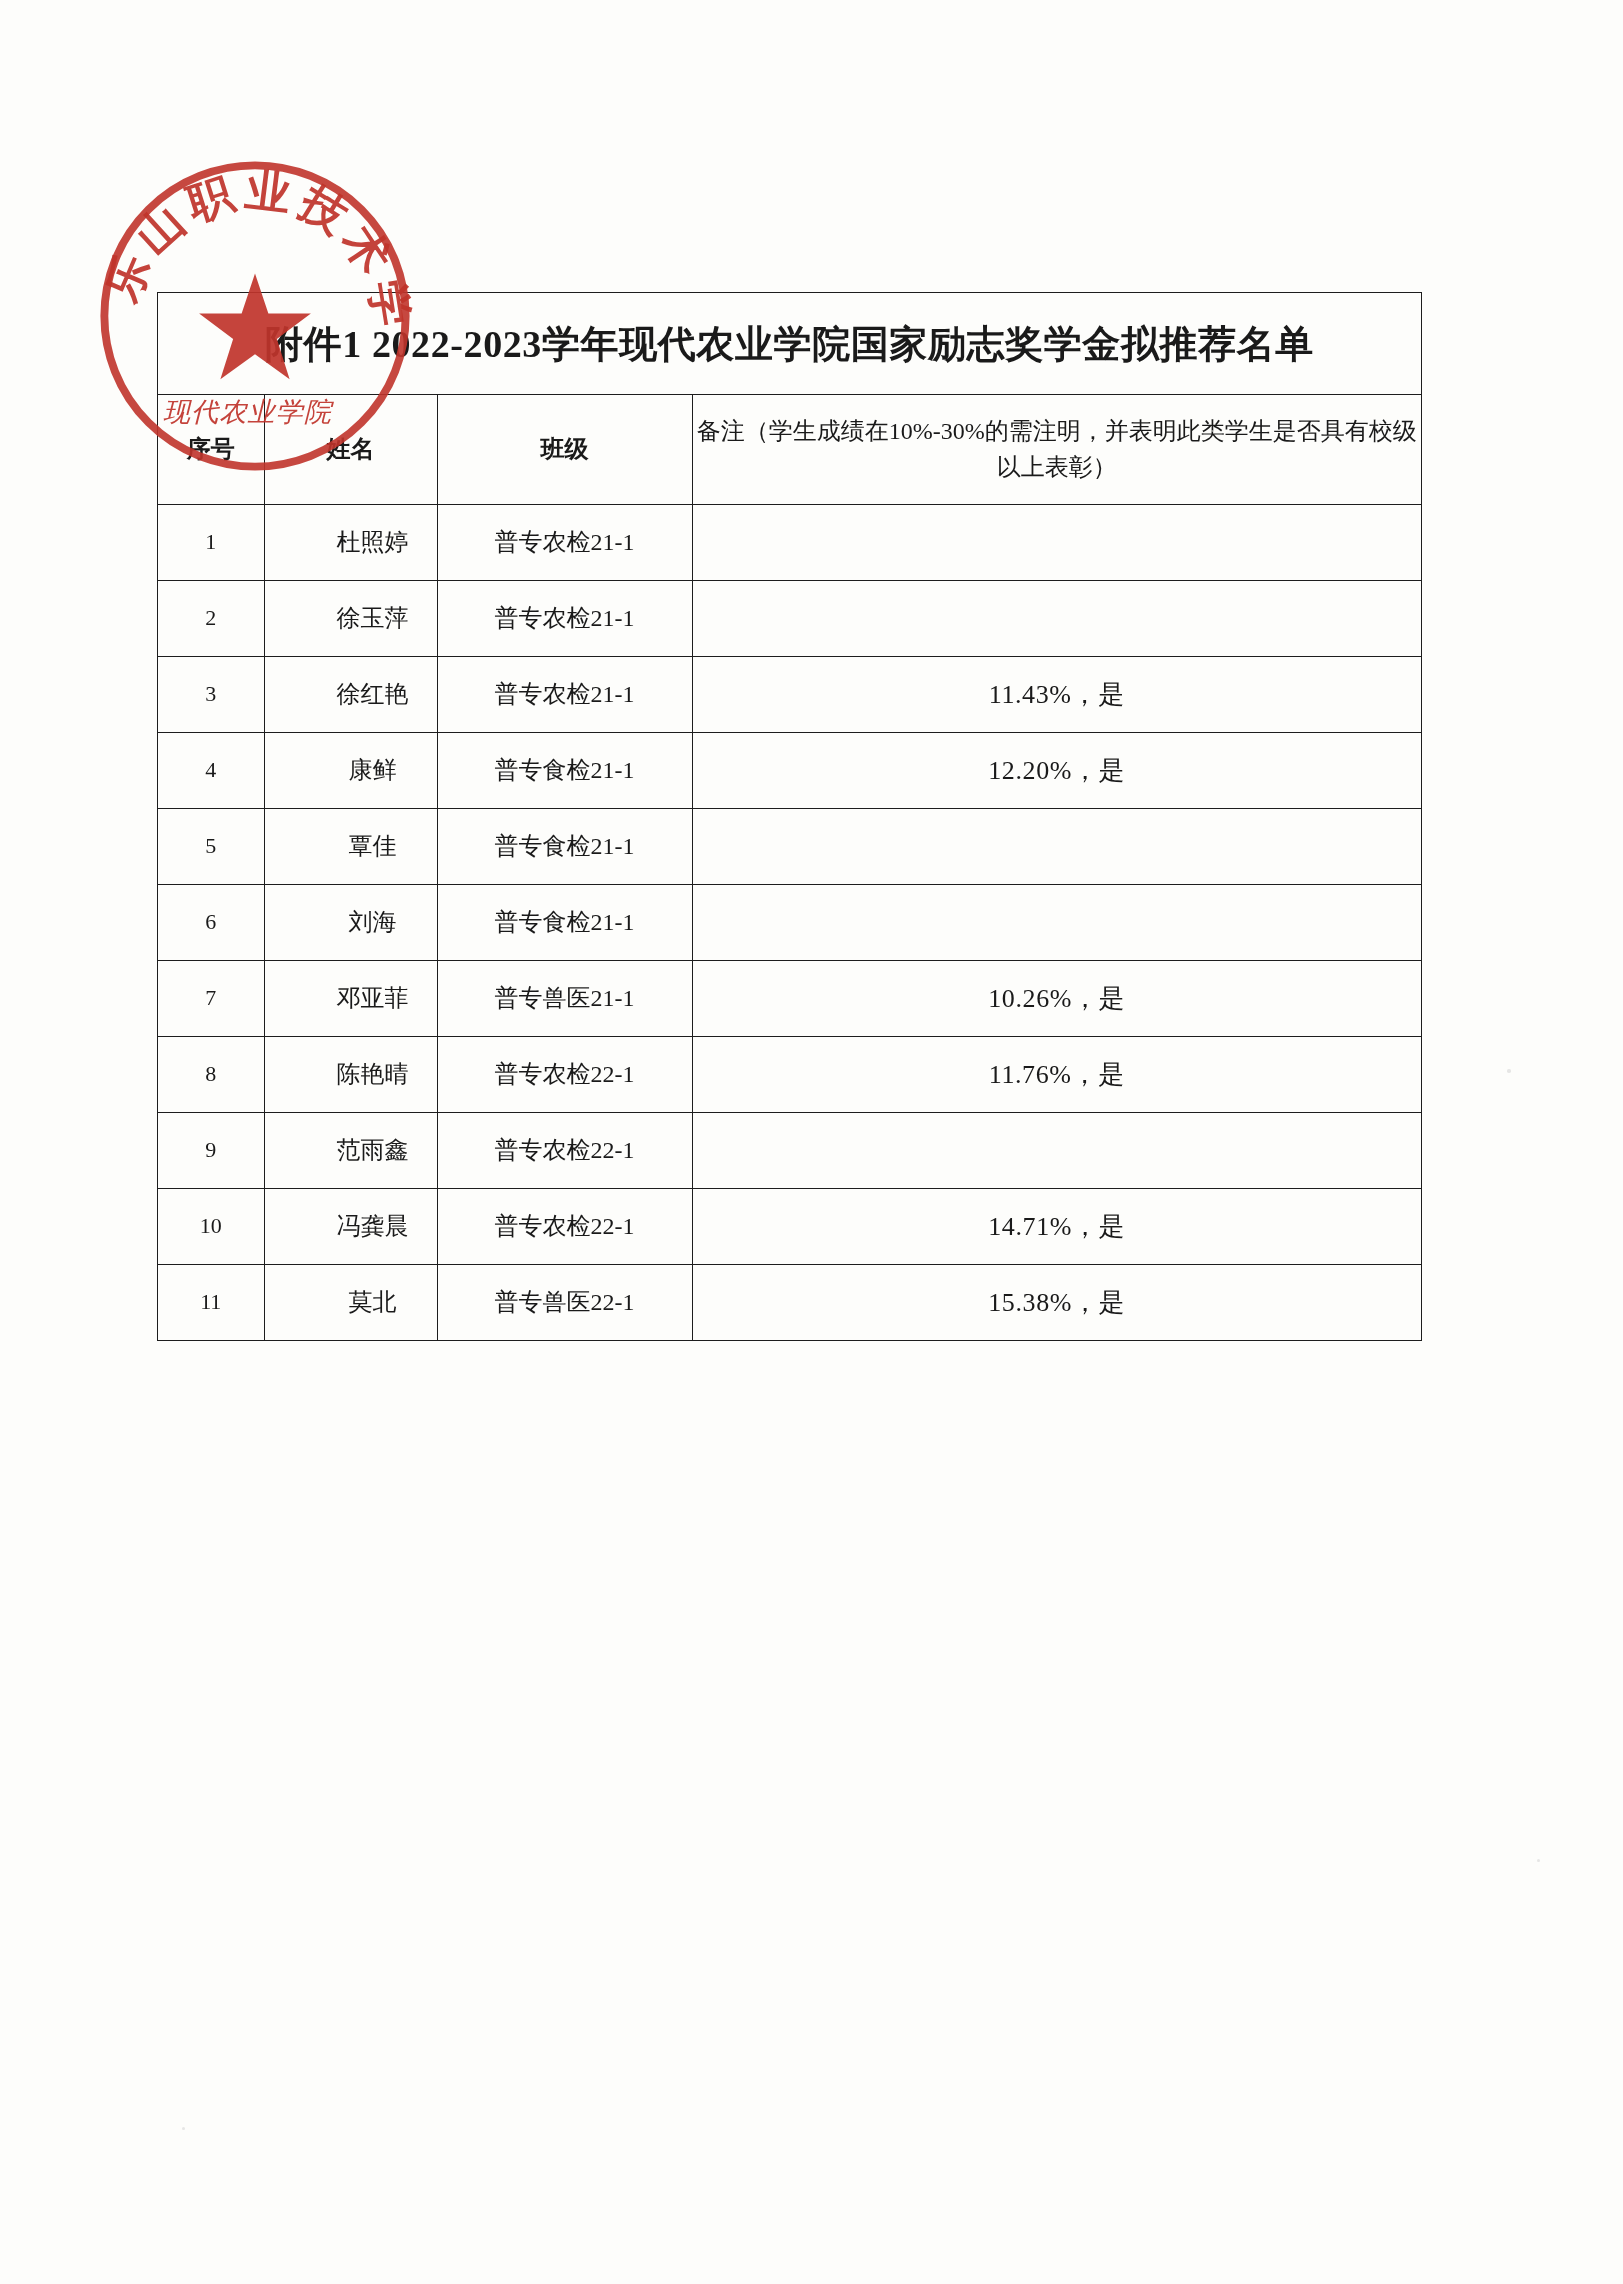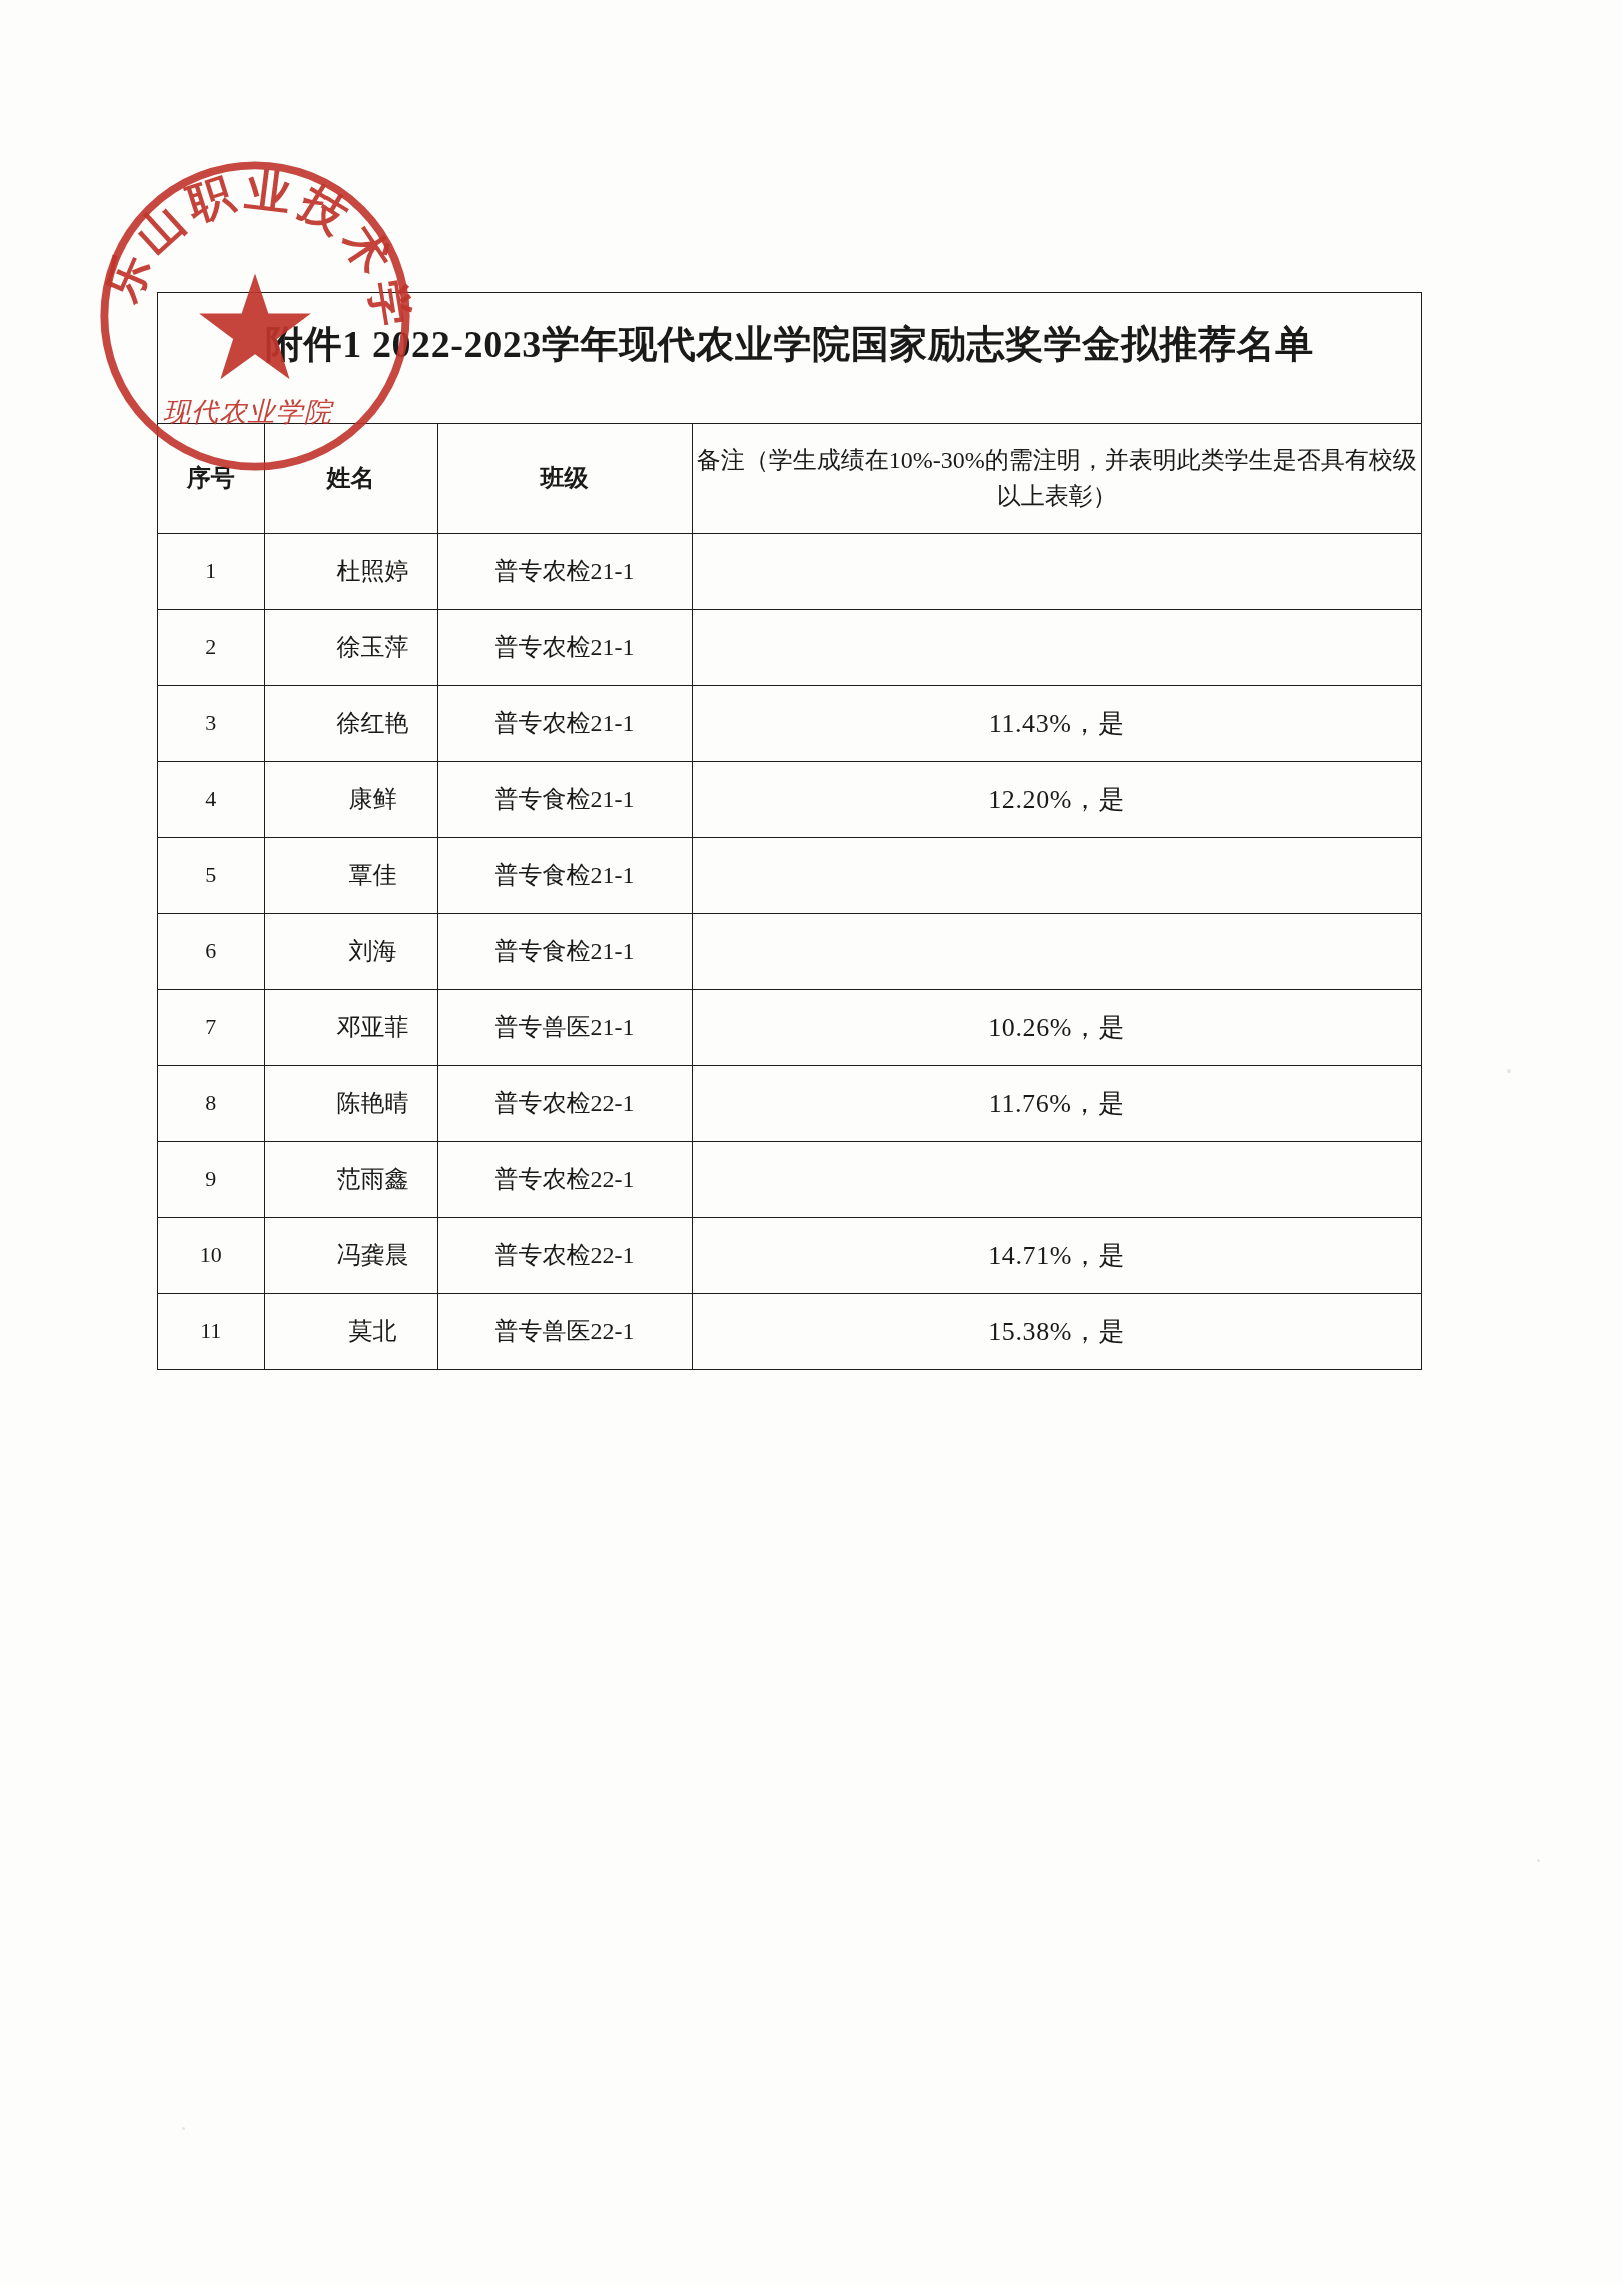--- a/index.html
+++ b/index.html
@@ -67,21 +67,20 @@
     font-size: 38px;
     letter-spacing: 0.6px;
     padding: 25.5px 12px 24px 12px;
     white-space: nowrap;
   }
 
   table.list {
     border-collapse: collapse;
     width: 100%;
     table-layout: fixed;
-    margin-top: 29px;
   }
   table.list td, table.list th {
     border: 1.8px solid #1d1d1d;
     font-family: "Liberation Serif", serif;
     font-size: 24px;
     text-align: center;
     vertical-align: middle;
     padding: 0;
   }
   

